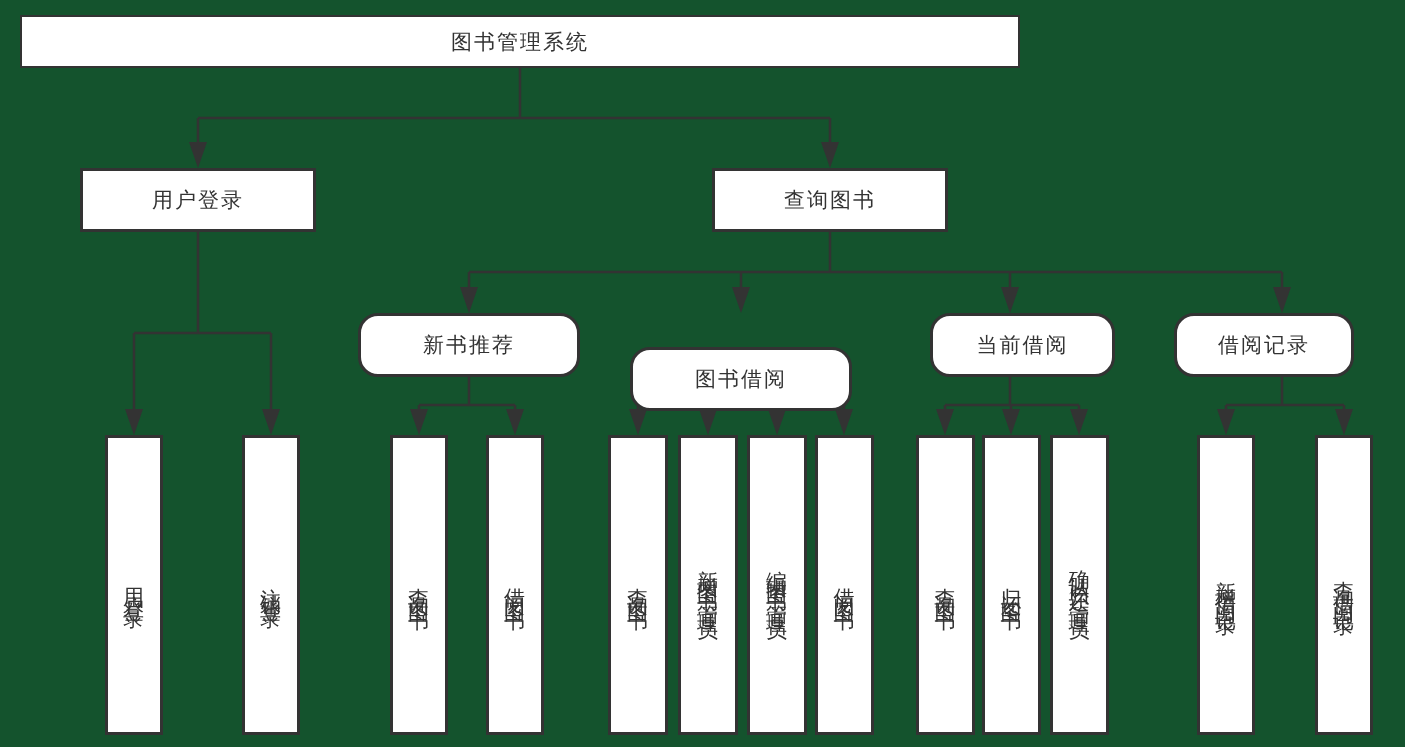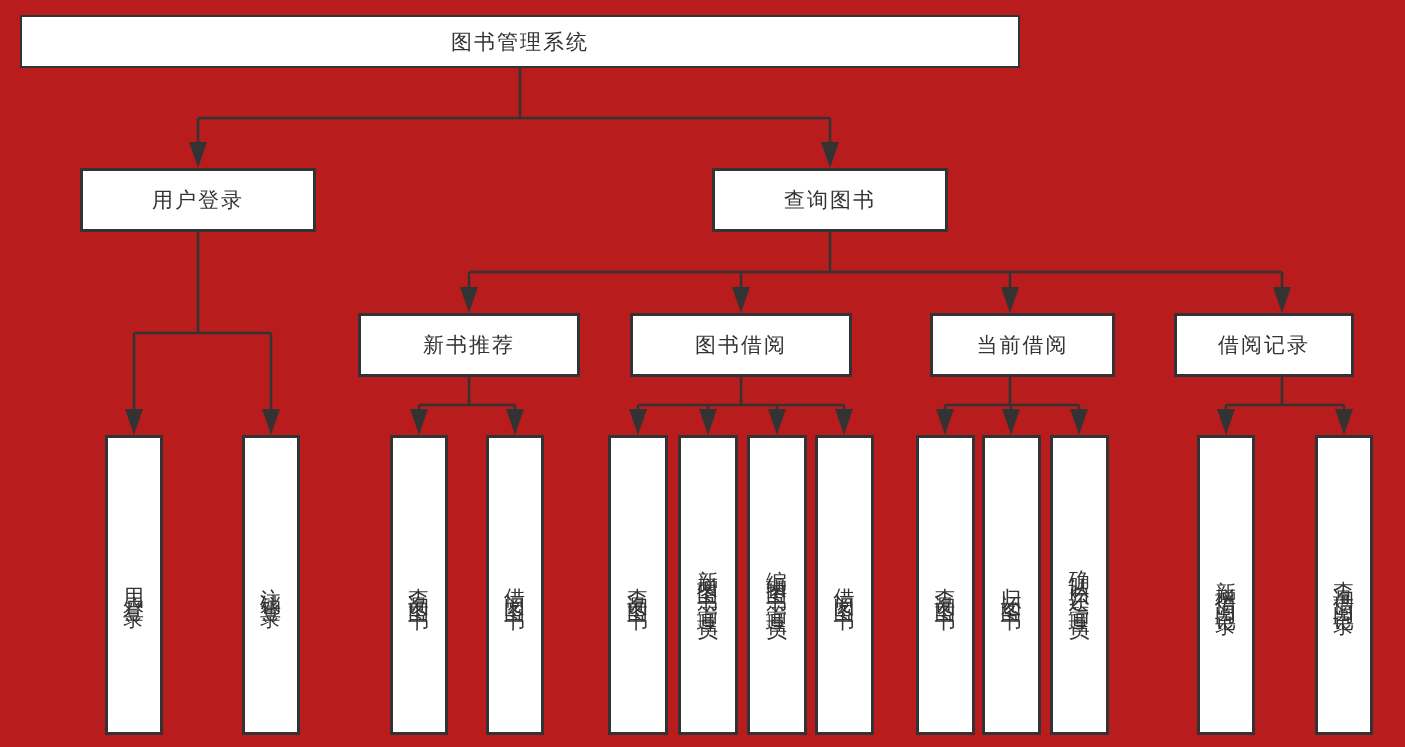--- a/index.html
+++ b/index.html
@@ -4,21 +4,21 @@
 <style>
   html, body {
     margin: 0;
     padding: 0;
     background: #ffffff;
   }
   #stage {
     position: relative;
     width: 1405px;
     height: 747px;
-    background: #b91c1c;
+    background: #14532d;
     overflow: hidden;
     font-family: "Liberation Sans", "DejaVu Sans", sans-serif;
     color: #333333;
   }
   #connector-svg {
     position: absolute;
     left: 0; top: 0;
     z-index: 1;
   }
   .box {
@@ -35,21 +35,21 @@
     left: 20px; top: 15px;
     width: 1000px; height: 53px;
     border-width: 2px;
   }
   .hlabel {
     font-size: 21px;
     letter-spacing: 2px;
     white-space: nowrap;
   }
   .branch-box { width: 236px; height: 64px; top: 168px; }
-  .sub-box    { height: 64px; top: 313px; }
+  .sub-box    { height: 64px; top: 313px; border-radius: 20px; }
   .leaf {
     top: 435px;
     height: 300px;
     width: 58px;
   }
   .vlabel {
     writing-mode: vertical-rl;
     text-orientation: mixed;
     font-size: 21px;
     letter-spacing: 0.34em;
@@ -120,21 +120,21 @@
   <div class="box branch-box" style="left:80px;">
     <span class="hlabel">用户登录</span>
   </div>
   <div class="box branch-box" style="left:712px;">
     <span class="hlabel">查询图书</span>
   </div>
 
   <div class="box sub-box" style="left:358px;width:222px;">
     <span class="hlabel">新书推荐</span>
   </div>
-  <div class="box sub-box" style="left:630px;width:222px;">
+  <div class="box sub-box" style="left:630px;width:222px;margin-top:34px;">
     <span class="hlabel">图书借阅</span>
   </div>
   <div class="box sub-box" style="left:930px;width:185px;">
     <span class="hlabel">当前借阅</span>
   </div>
   <div class="box sub-box" style="left:1174px;width:180px;">
     <span class="hlabel">借阅记录</span>
   </div>
 
   <div class="box leaf" style="left:105px;">

